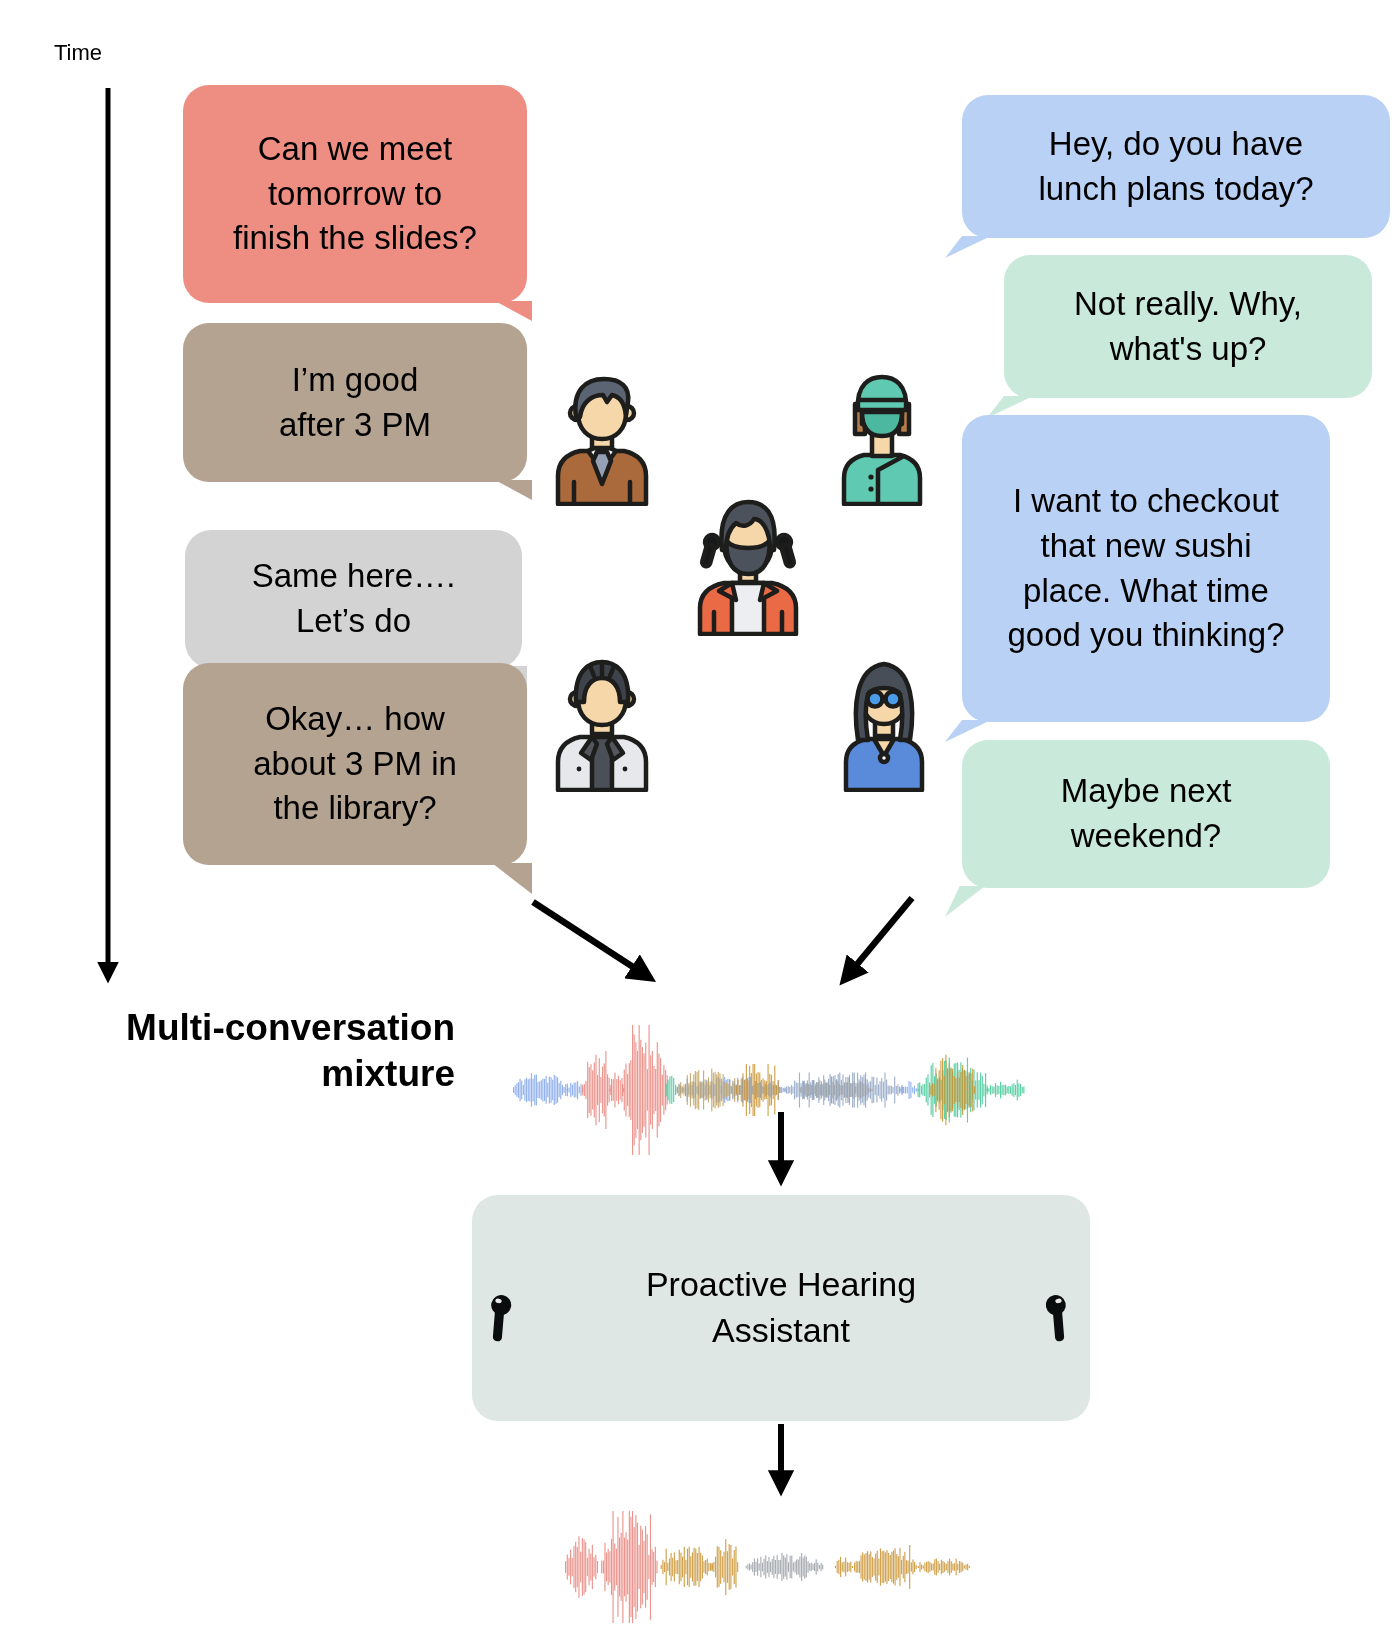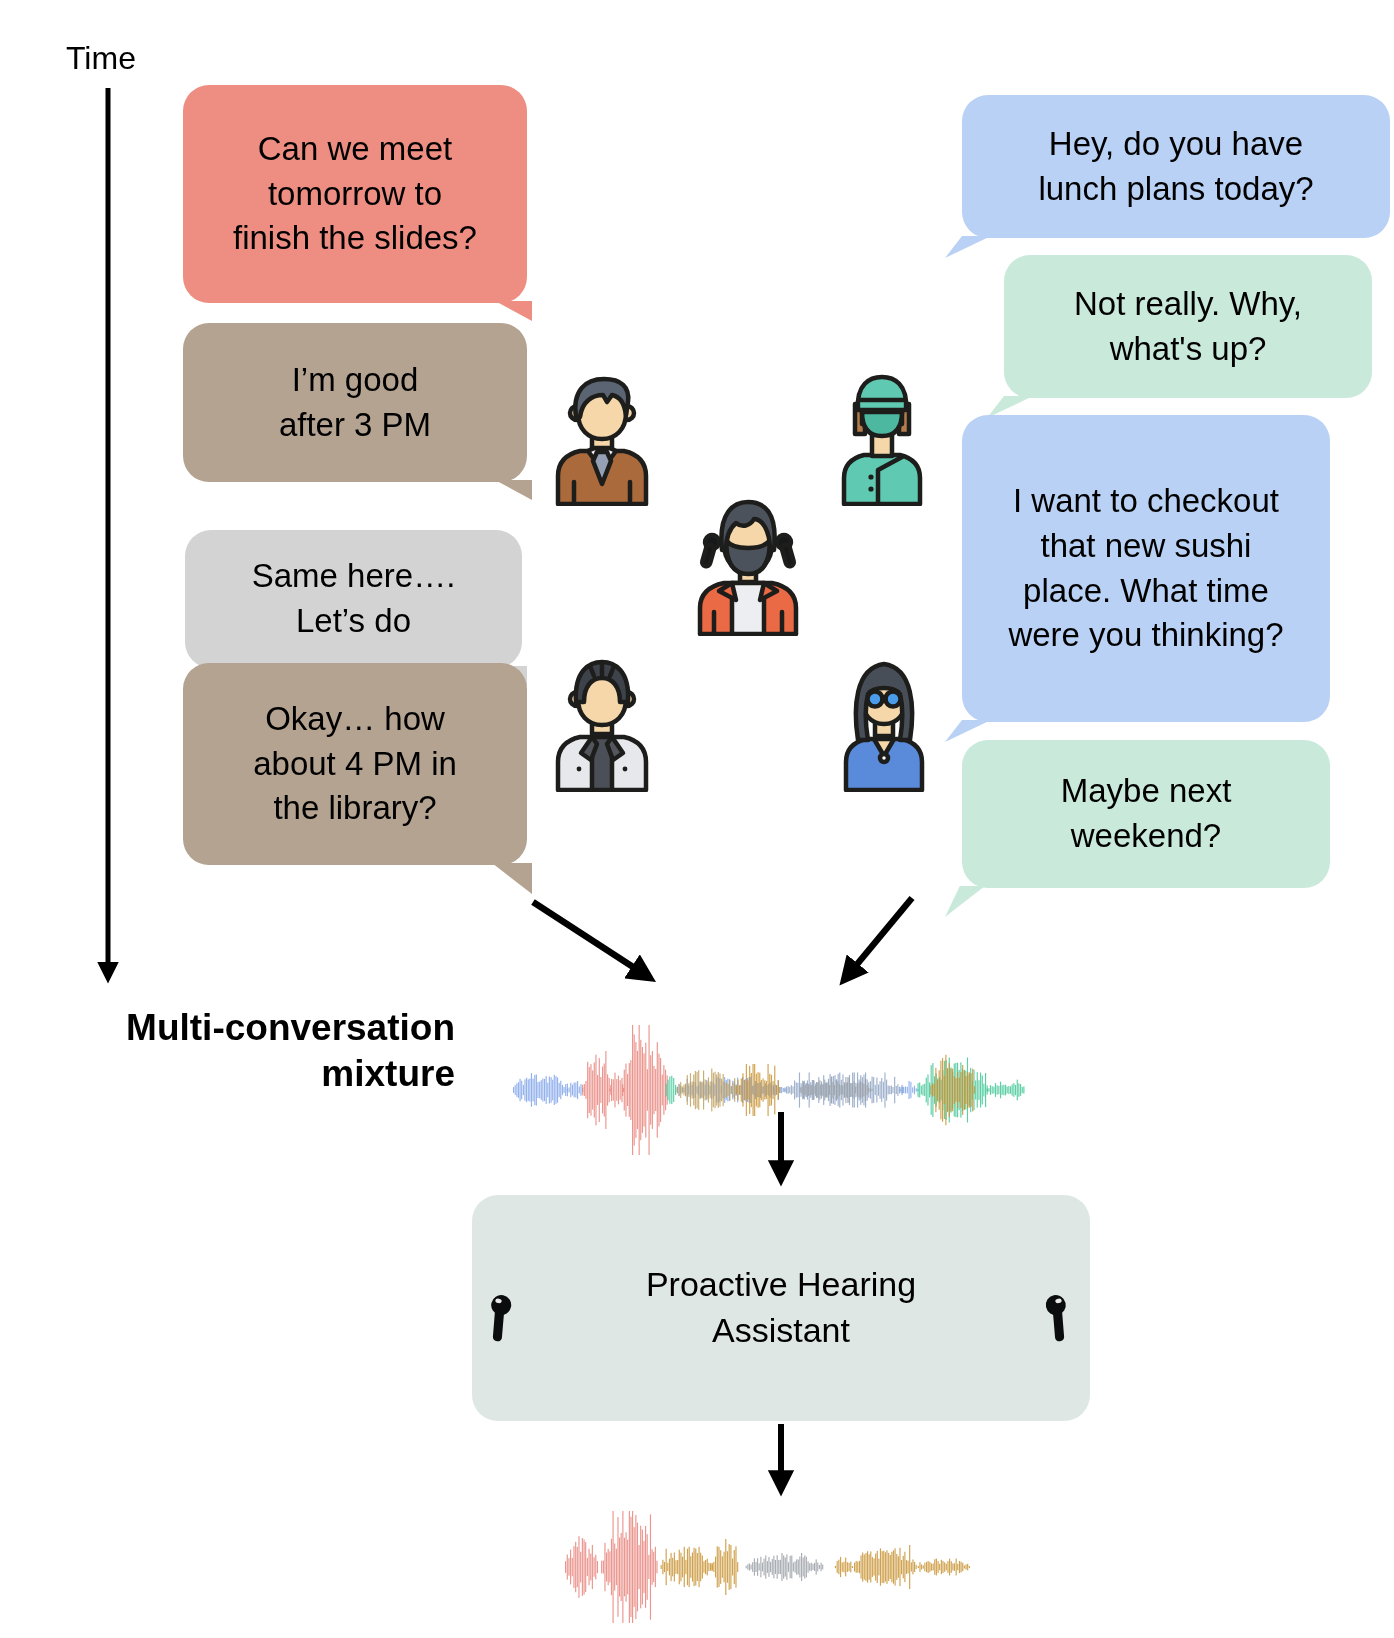--- a/index.html
+++ b/index.html
@@ -3,21 +3,21 @@
 <meta charset="utf-8">
 <style>
   * { margin:0; padding:0; box-sizing:border-box; }
   html,body { background:#ffffff; }
   body { font-family:"Liberation Sans", sans-serif; color:#000; }
   #stage { position:relative; width:1394px; height:1638px; background:#fff; overflow:hidden; }
 
   .abs { position:absolute; }
 
   
-  .time-label { left:66px; top:40px; font-size:32px;text-align:right; }
+  .time-label { left:54px; top:40px; font-size:22px;text-align:right; }
 
   
   .bubble { position:absolute; border-radius:26px; display:flex; align-items:center; justify-content:center;
             font-size:33px; line-height:1.36; text-align:center; }
   .btxt { white-space:pre-line; }
   .tail { position:absolute; }
   .tail-br { right:-5px; top:calc(100% - 2px); width:37px; height:20px;
              clip-path:polygon(0 0, 100% 0, 100% 100%); }
   .tail-bl { left:-17px; top:calc(100% - 2px); width:46px; height:22px;
              clip-path:polygon(37% 0, 100% 0, 0 100%); }
@@ -79,40 +79,40 @@
 after 3 PM</div>
     <div class="tail tail-br" style="background: rgb(180, 163, 144);"></div>
   </div>
   <div class="bubble bub-l3" style="background: rgb(211, 211, 211); margin-top: 28px;">
     <div class="btxt">Same here….
 Let’s do</div>
     <div class="tail tail-br" style="background: rgb(211, 211, 211);"></div>
   </div>
   <div class="bubble bub-l4" style="background: rgb(180, 163, 144);">
     <div class="btxt">Okay… how
-about 4 PM in
+about 3 PM in
 the library?</div>
     <div class="tail tail-br tail-tall" style="background: rgb(180, 163, 144);"></div>
   </div>
 
   <div class="bubble bub-r1" style="background: rgb(185, 209, 245);">
     <div class="btxt">Hey, do you have
 lunch plans today?</div>
     <div class="tail tail-bl" style="background: rgb(185, 209, 245);"></div>
   </div>
   <div class="bubble bub-r2" style="background: rgb(201, 233, 219);">
     <div class="btxt">Not really. Why,
 what's up?</div>
     <div class="tail tail-bl" style="background: rgb(201, 233, 219);"></div>
   </div>
   <div class="bubble bub-r3" style="background: rgb(185, 209, 245);">
     <div class="btxt">I want to checkout
 that new sushi
 place. What time
-were you thinking?</div>
+good you thinking?</div>
     <div class="tail tail-bl" style="background: rgb(185, 209, 245);"></div>
   </div>
   <div class="bubble bub-r4" style="background: rgb(201, 233, 219);">
     <div class="btxt">Maybe next
 weekend?</div>
     <div class="tail tail-bl tail-tall" style="background: rgb(201, 233, 219);"></div>
   </div>
 
   <div class="avatar av-suit">
     <svg viewBox="0 0 104 136">

